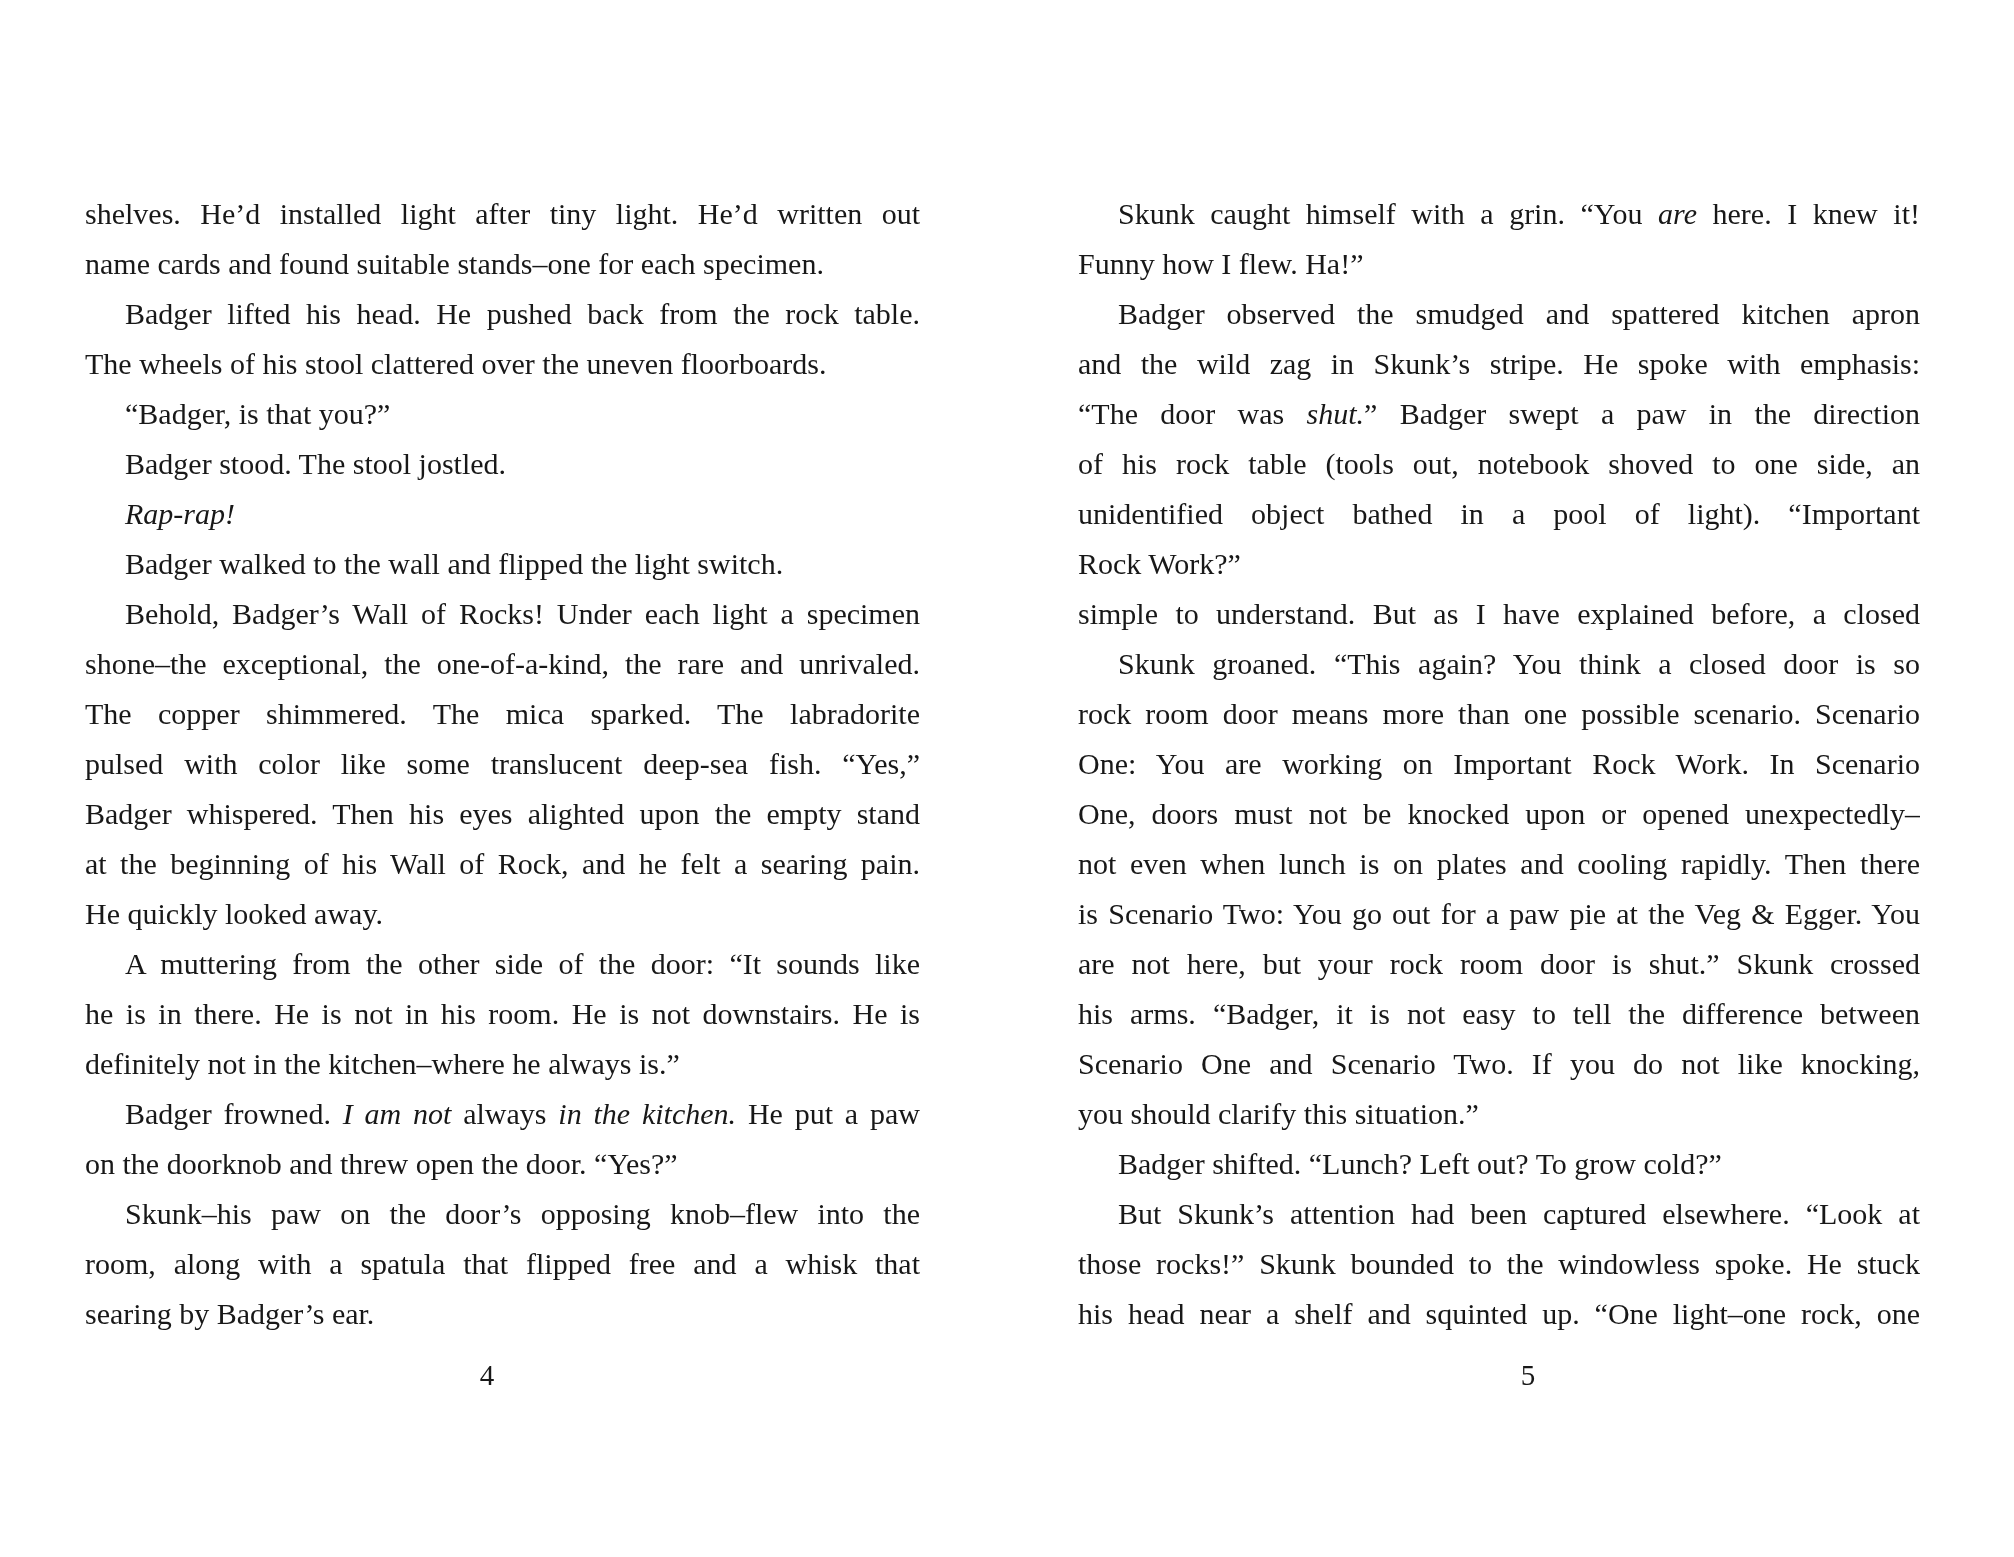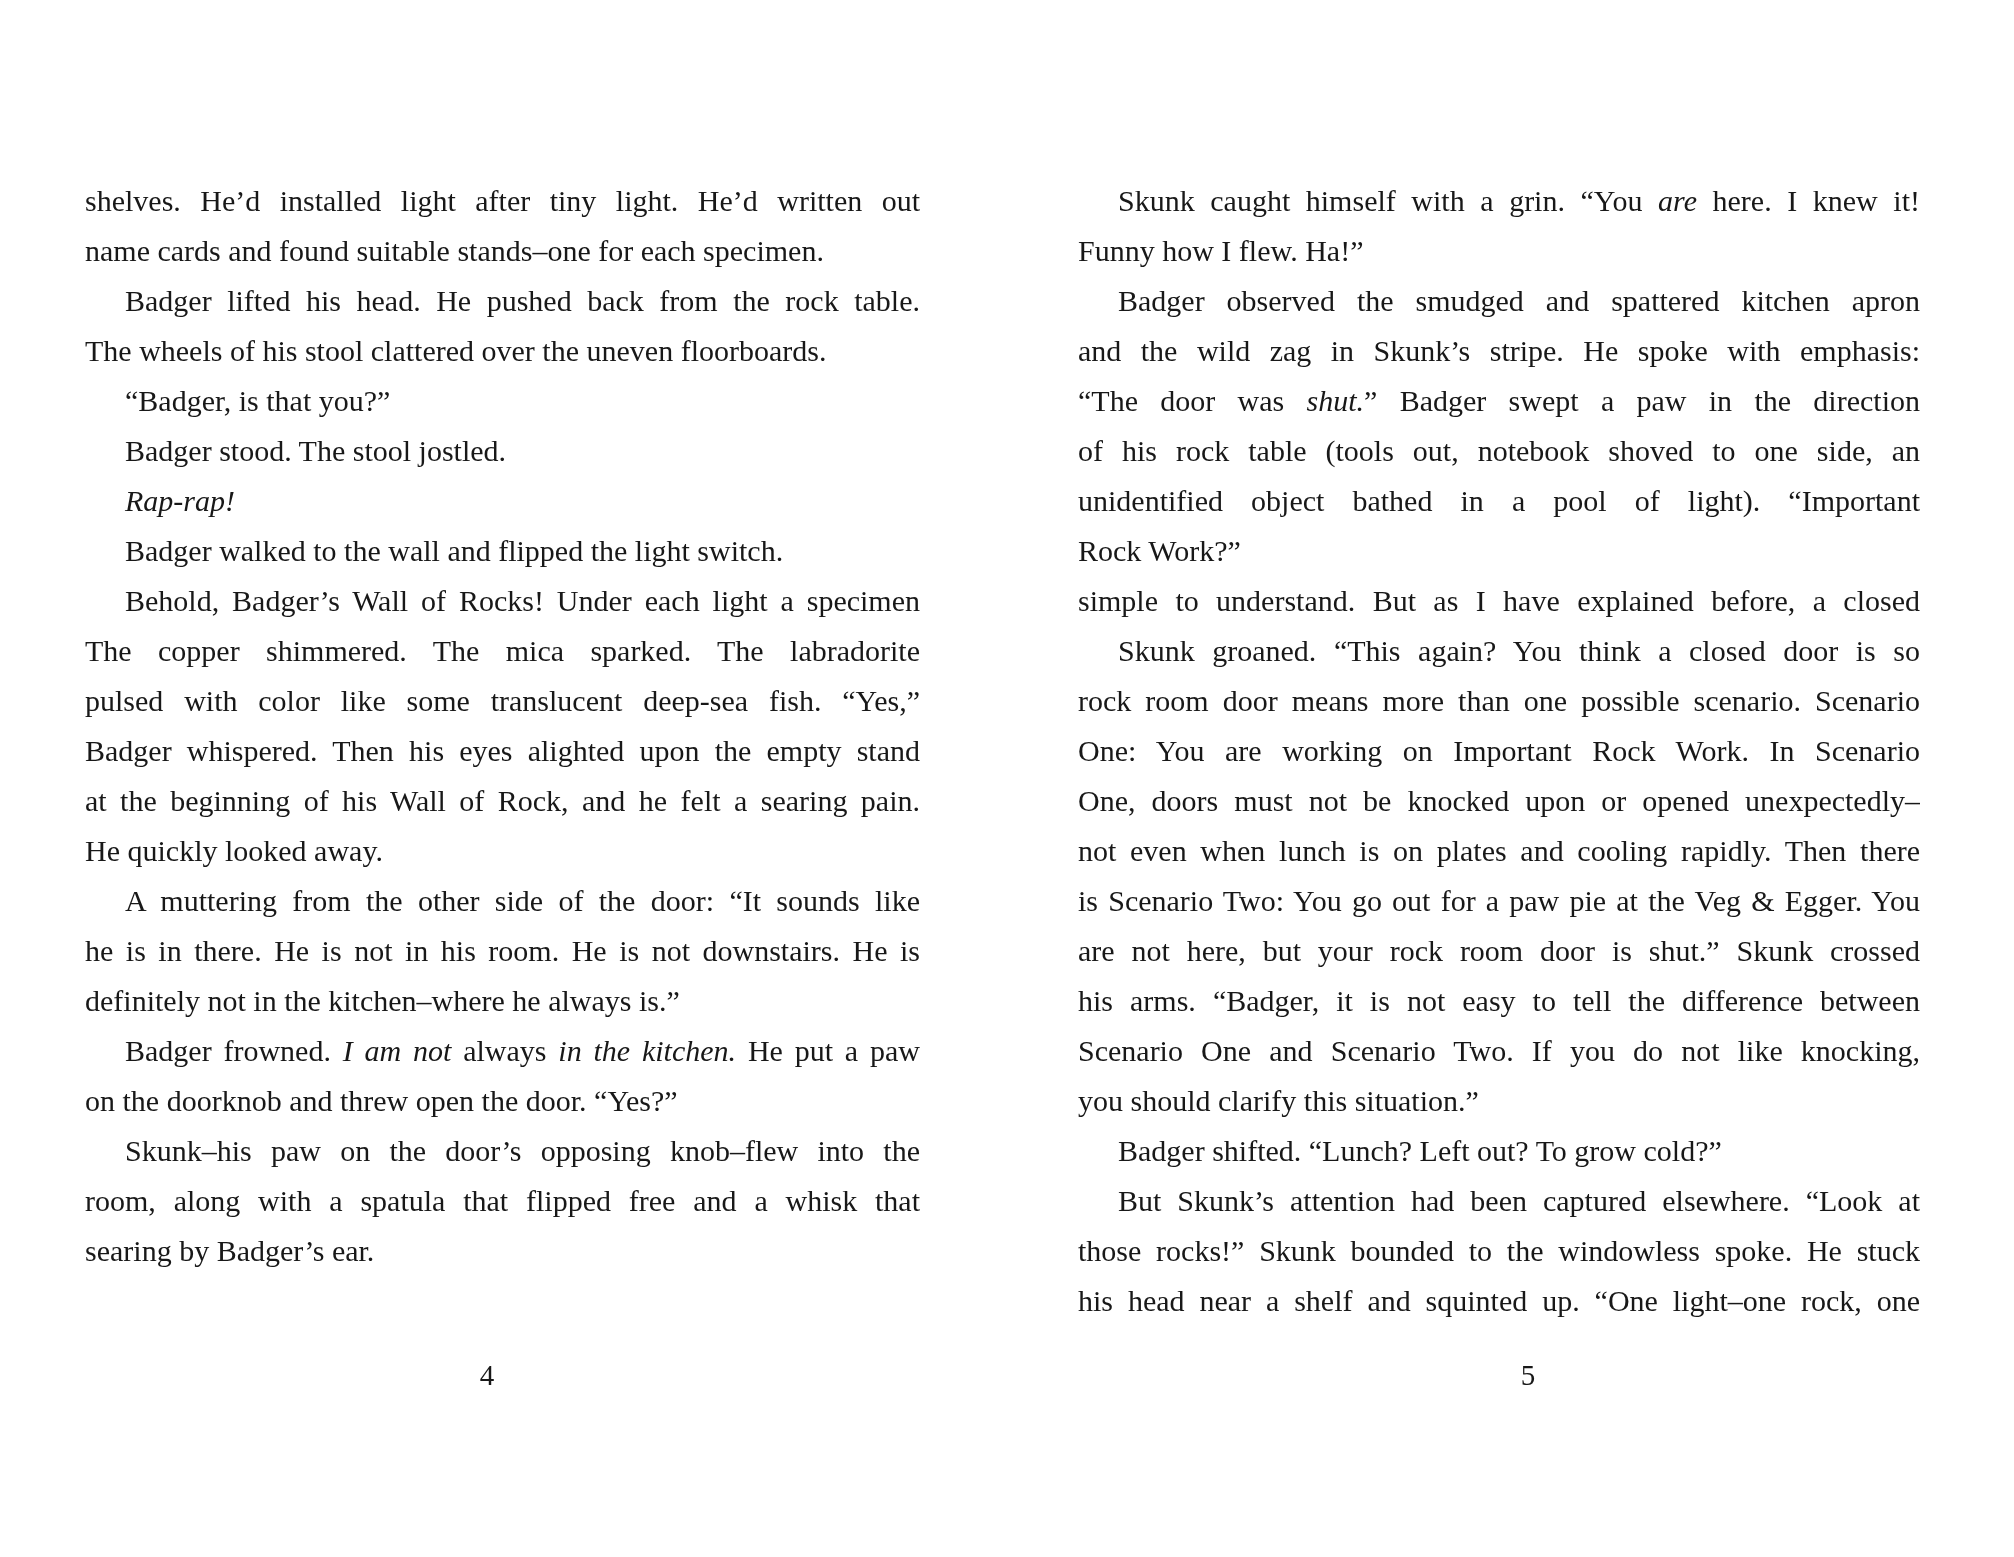--- a/index.html
+++ b/index.html
@@ -7,21 +7,21 @@
     width: 2014px;
     height: 1557px;
     background: #ffffff;
     position: relative;
     font-family: "Liberation Serif", "DejaVu Serif", serif;
     color: #181818;
     -webkit-font-smoothing: antialiased;
   }
   .textblock {
     position: absolute;
-    top: 176px;
+    top: 189px;
     font-size: 30px;
     line-height: 50px;
   }
   #text-left  { left: 85px;   width: 835px; }
   #text-right { left: 1078px; width: 842px; }
   .line {
     text-align: justify;
     text-align-last: justify;
     height: 50px;
     overflow: hidden;
@@ -49,20 +49,21 @@
 <div class="textblock" id="text-left">
     <div class="line"><span>shelves. He’d installed light after tiny light. He’d written out</span></div>
     <div class="line nj"><span>name cards and found suitable stands–one for each specimen.</span></div>
     <div class="line ind"><span>Badger lifted his head. He pushed back from the rock table.</span></div>
     <div class="line nj"><span>The wheels of his stool clattered over the uneven floorboards.</span></div>
     <div class="line ind nj"><span>“Badger, is that you?”</span></div>
     <div class="line ind nj"><span>Badger stood. The stool jostled.</span></div>
     <div class="line ind nj"><i>Rap-rap!</i></div>
     <div class="line ind nj"><span>Badger walked to the wall and flipped the light switch.</span></div>
     <div class="line ind"><span>Behold, Badger’s Wall of Rocks! Under each light a specimen</span></div>
+    <div class="line"><span>shone–the exceptional, the one-of-a-kind, the rare and unrivaled.</span></div>
     <div class="line"><span>The copper shimmered. The mica sparked. The labradorite</span></div>
     <div class="line"><span>pulsed with color like some translucent deep-sea fish. “Yes,”</span></div>
     <div class="line"><span>Badger whispered. Then his eyes alighted upon the empty stand</span></div>
     <div class="line"><span>at the beginning of his Wall of Rock, and he felt a searing pain.</span></div>
     <div class="line nj"><span>He quickly looked away.</span></div>
     <div class="line ind"><span>A muttering from the other side of the door: “It sounds like</span></div>
     <div class="line"><span>he is in there. He is not in his room. He is not downstairs. He is</span></div>
     <div class="line nj"><span>definitely not in the kitchen–where he always is.”</span></div>
     <div class="line ind"><span>Badger frowned. </span><i>I am not</i><span> always </span><i>in the kitchen.</i><span> He put a paw</span></div>
     <div class="line nj"><span>on the doorknob and threw open the door. “Yes?”</span></div>

